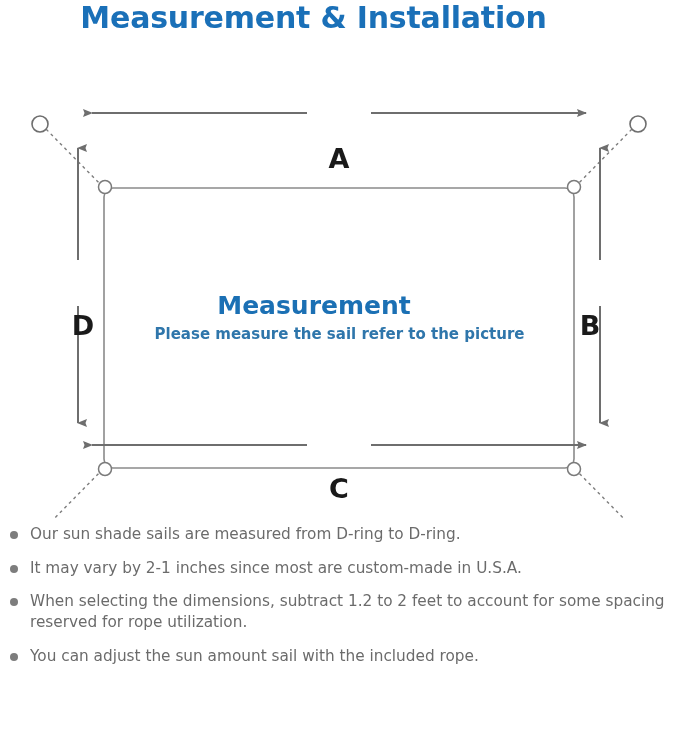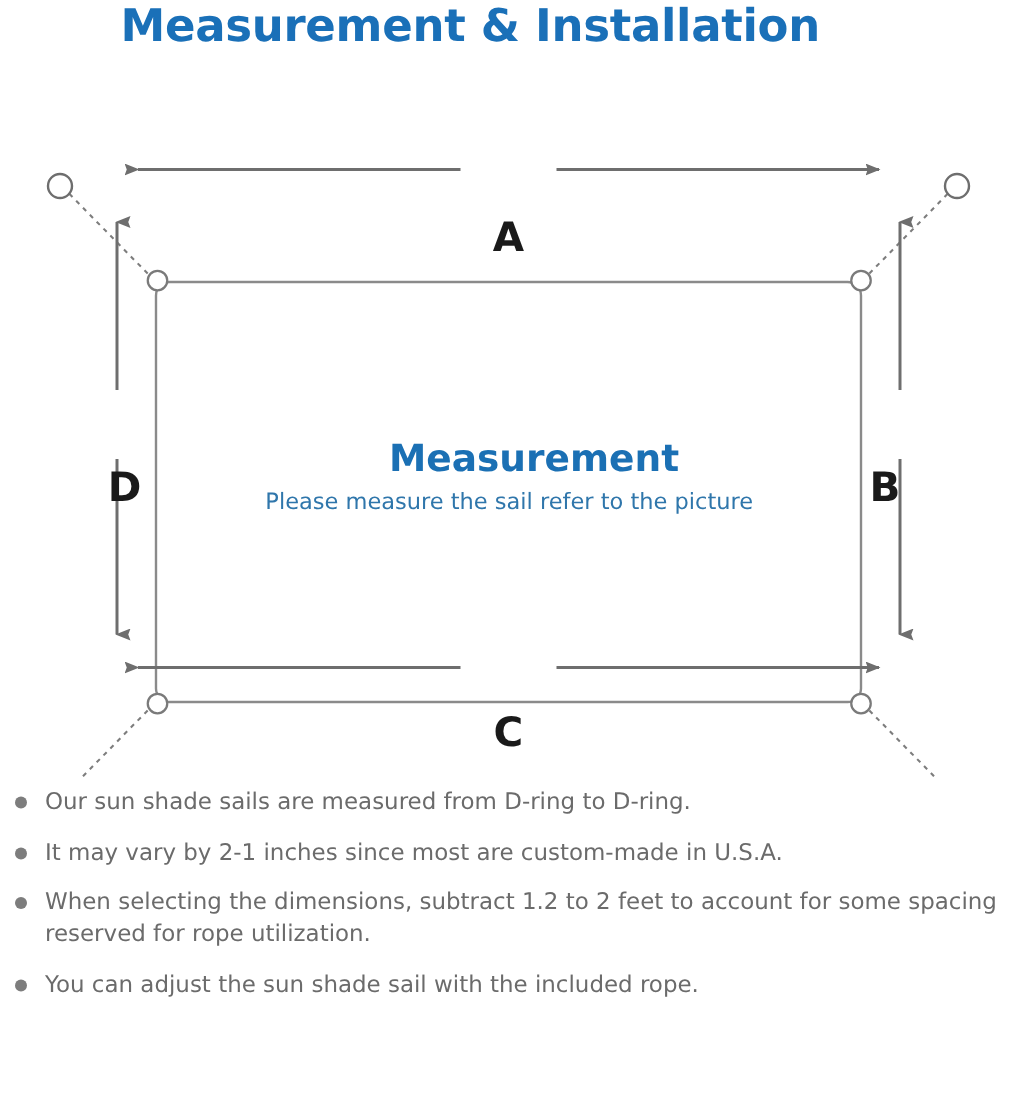--- a/index.html
+++ b/index.html
@@ -45,30 +45,29 @@
   
   .center-head {
     position: absolute;
     left: 0;
     top: 243px;
     width: 628px;
     text-align: center;
     font-size: 25px;
     font-weight: bold;
     color: #1b70b4;
-    padding-left: 42px;
   }
   .center-sub {
     position: absolute;
     left: 0;
     top: 277px;
     width: 679px;
     text-align: center;
     font-size: 15px;
-    font-weight: normal;
+    font-weight: bold;
     color: #2f76ab;
   }
 
   
   .dim-label {
     position: absolute;
     font-size: 27px;
     font-weight: bold;
     color: #1a1a1a;
     font-family: "DejaVu Sans", "Liberation Sans", sans-serif;
@@ -191,15 +190,15 @@
   <div class="note">
     <span class="bullet"></span>
     <span>It may vary by 2-1 inches since most are custom-made in U.S.A.</span>
   </div>
   <div class="note">
     <span class="bullet"></span>
     <span>When selecting the dimensions, subtract 1.2 to 2 feet to account for some spacing reserved for rope utilization.</span>
   </div>
   <div class="note">
     <span class="bullet"></span>
-    <span>You can adjust the sun shade sail with the included rope.</span>
+    <span>You can adjust the sun amount sail with the included rope.</span>
   </div>
 </div>
 
 </body></html>

